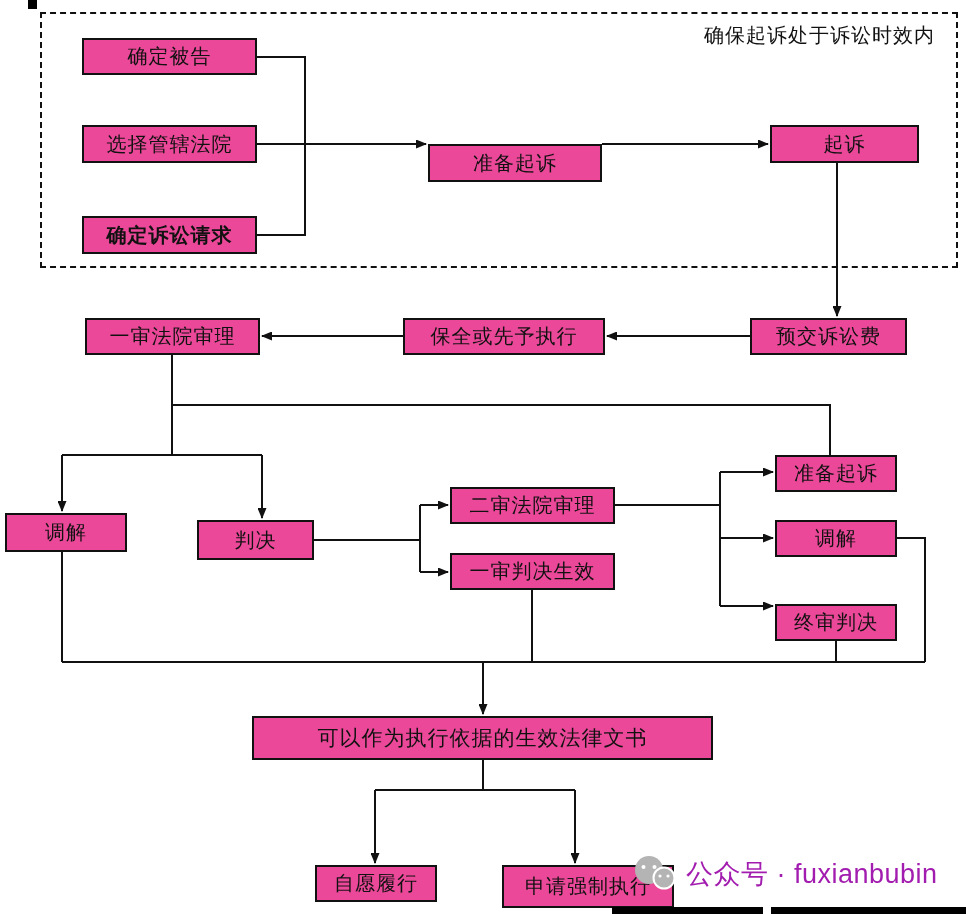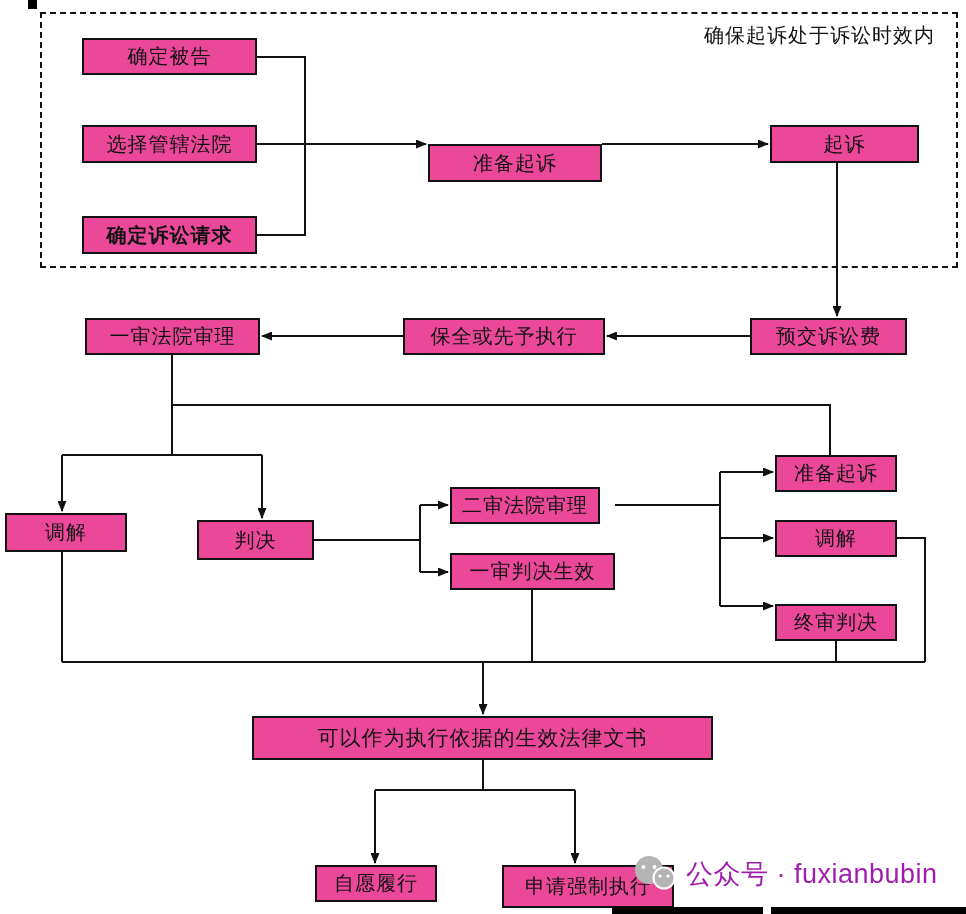--- a/index.html
+++ b/index.html
@@ -97,21 +97,21 @@
   <div class="node" style="left:82px; top:216px; width:175px; height:38px;font-weight:bold;">确定诉讼请求</div>
   <div class="node" style="left:428px; top:125px; width:174px; height:38px;margin-top:19px;">准备起诉</div>
   <div class="node" style="left:770px; top:125px; width:149px; height:38px;">起诉</div>
 
   <div class="node" style="left:750px; top:318px; width:157px; height:37px;">预交诉讼费</div>
   <div class="node" style="left:403px; top:318px; width:202px; height:37px;">保全或先予执行</div>
   <div class="node" style="left:85px; top:318px; width:175px; height:37px;">一审法院审理</div>
 
   <div class="node" style="left:5px; top:513px; width:122px; height:39px;">调解</div>
   <div class="node" style="left:197px; top:520px; width:117px; height:40px;">判决</div>
-  <div class="node" style="left:450px; top:487px; width:150px; height:37px;">二审法院审理</div>
+  <div class="node" style="left:450px; top:487px; width:165px; height:37px;">二审法院审理</div>
   <div class="node" style="left:450px; top:553px; width:165px; height:37px;">一审判决生效</div>
 
   <div class="node" style="left:775px; top:455px; width:122px; height:37px;">准备起诉</div>
   <div class="node" style="left:775px; top:520px; width:122px; height:37px;">调解</div>
   <div class="node" style="left:775px; top:588px; width:122px; height:37px;margin-top:16px;">终审判决</div>
 
   <div class="node" style="left:252px; top:716px; width:461px; height:44px; font-size:21px;">可以作为执行依据的生效法律文书</div>
 
   <div class="node" style="left:315px; top:865px; width:122px; height:37px;">自愿履行</div>
   <div class="node" style="left:502px; top:865px; width:172px; height:43px;">申请强制执行</div>

